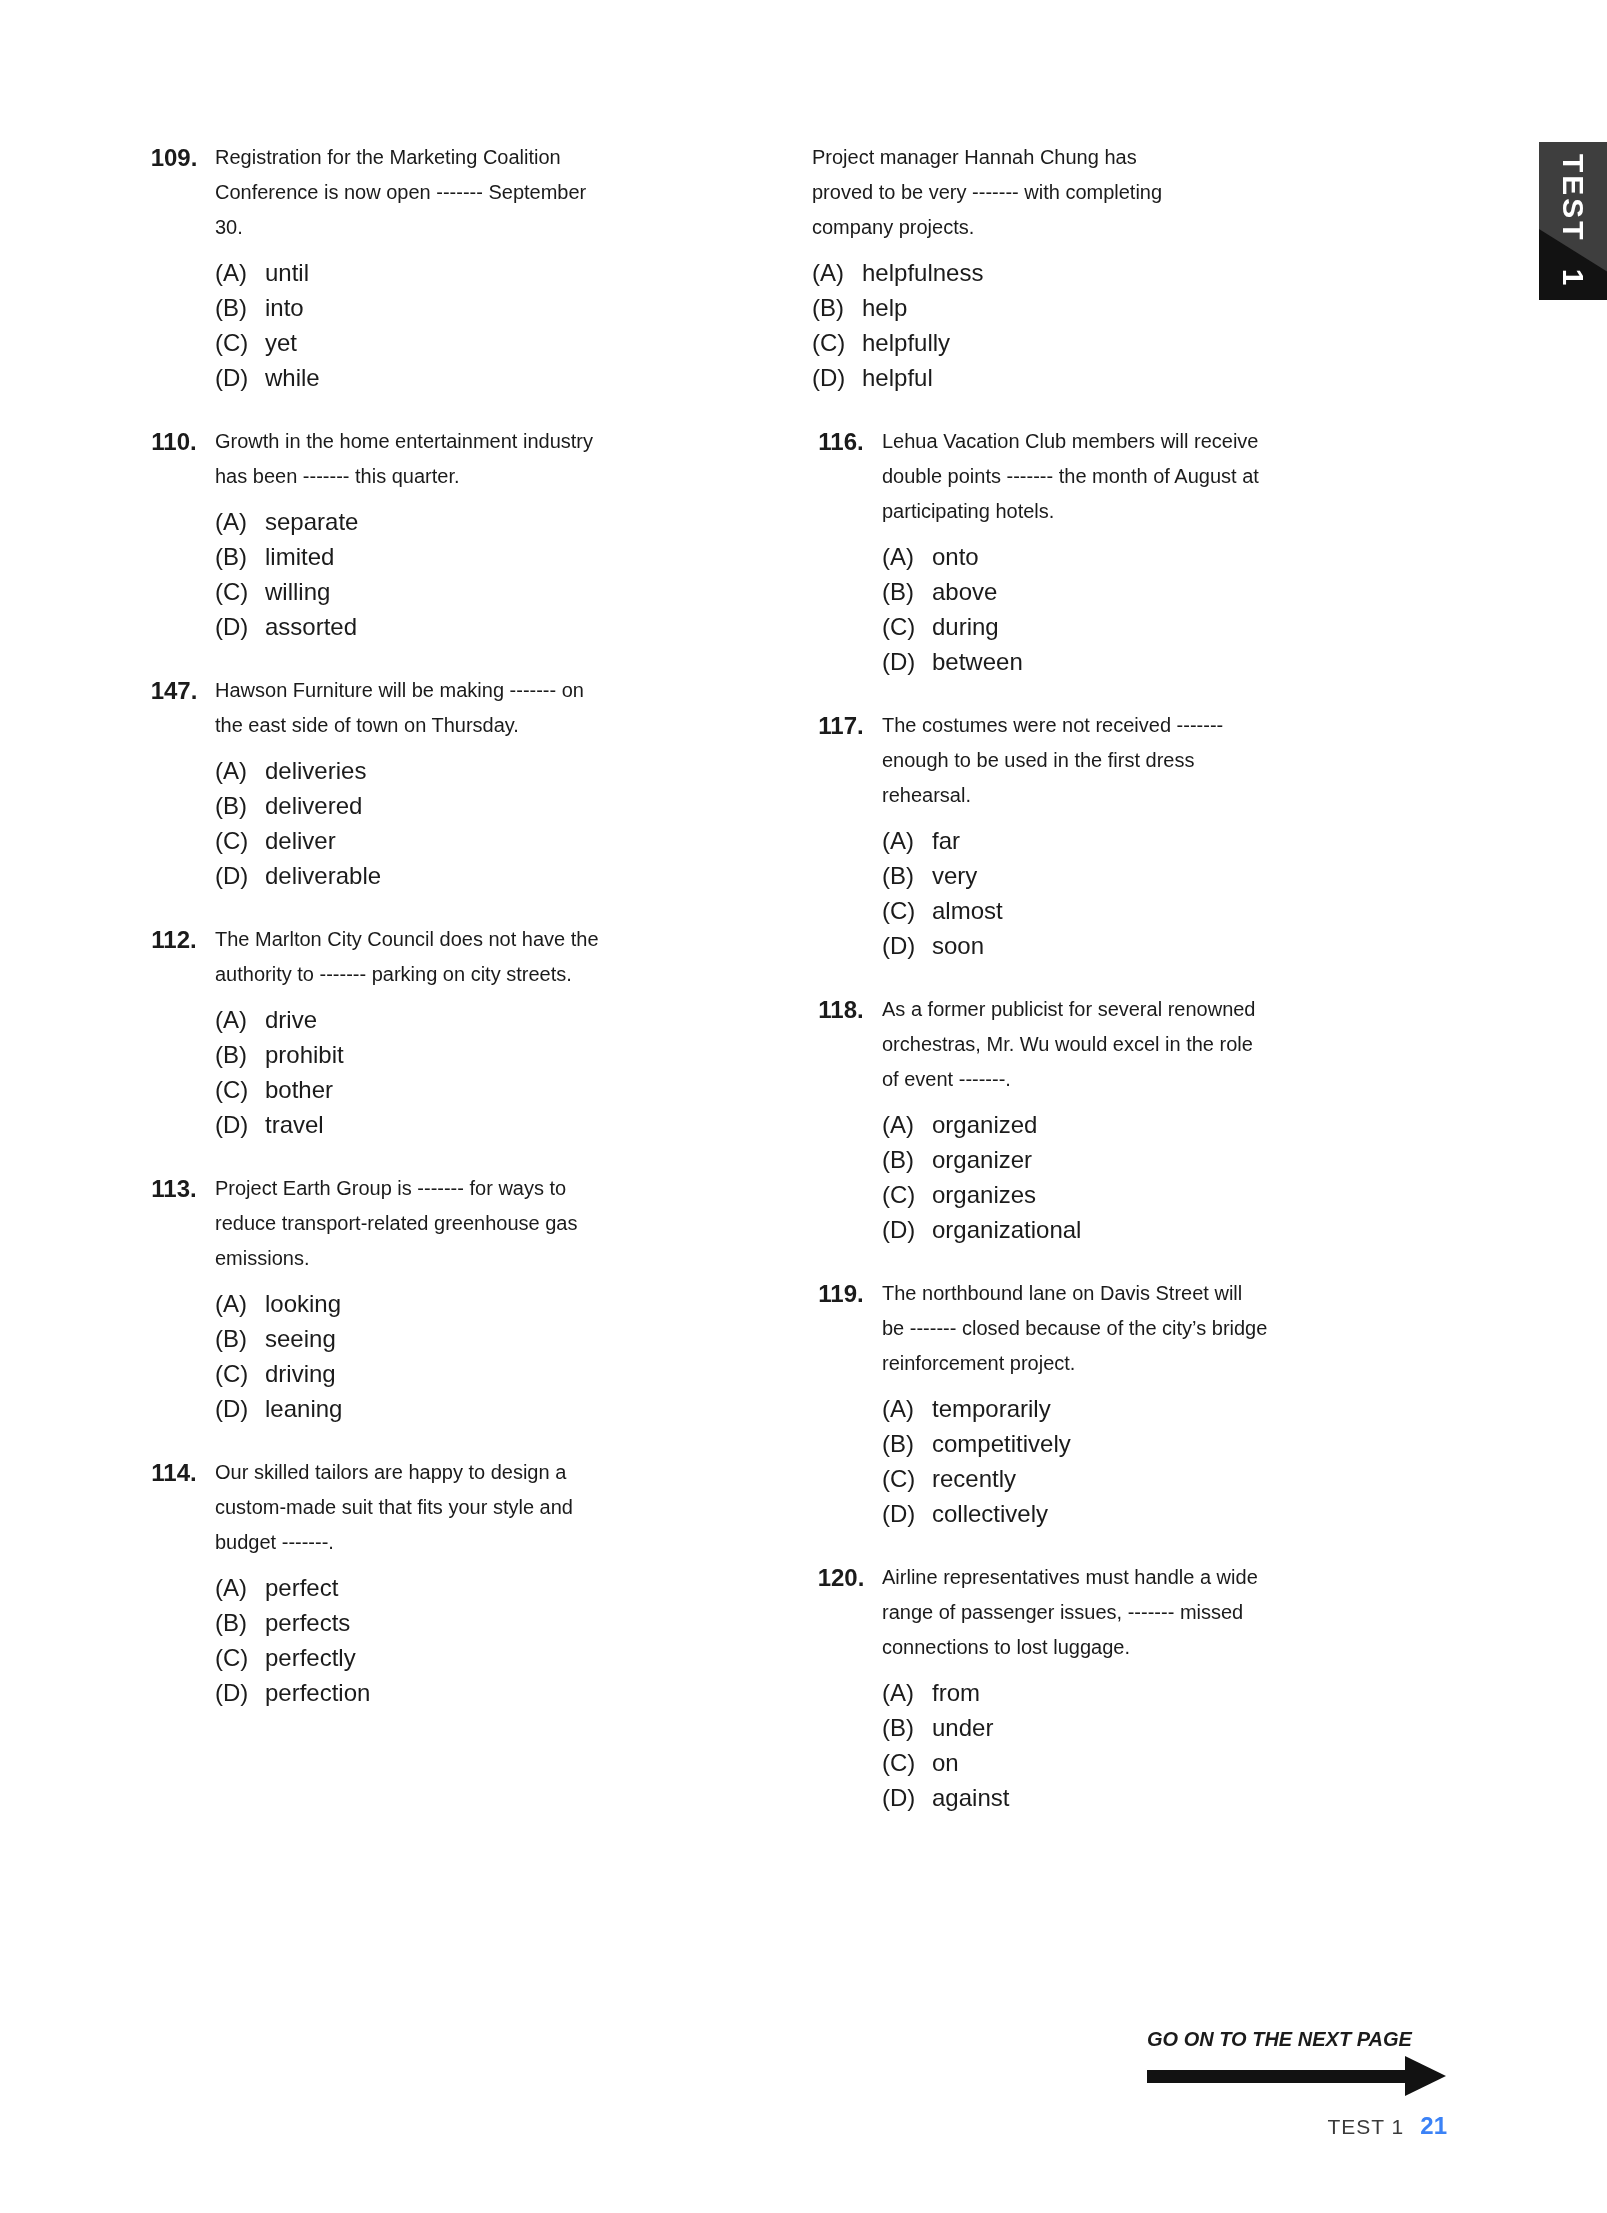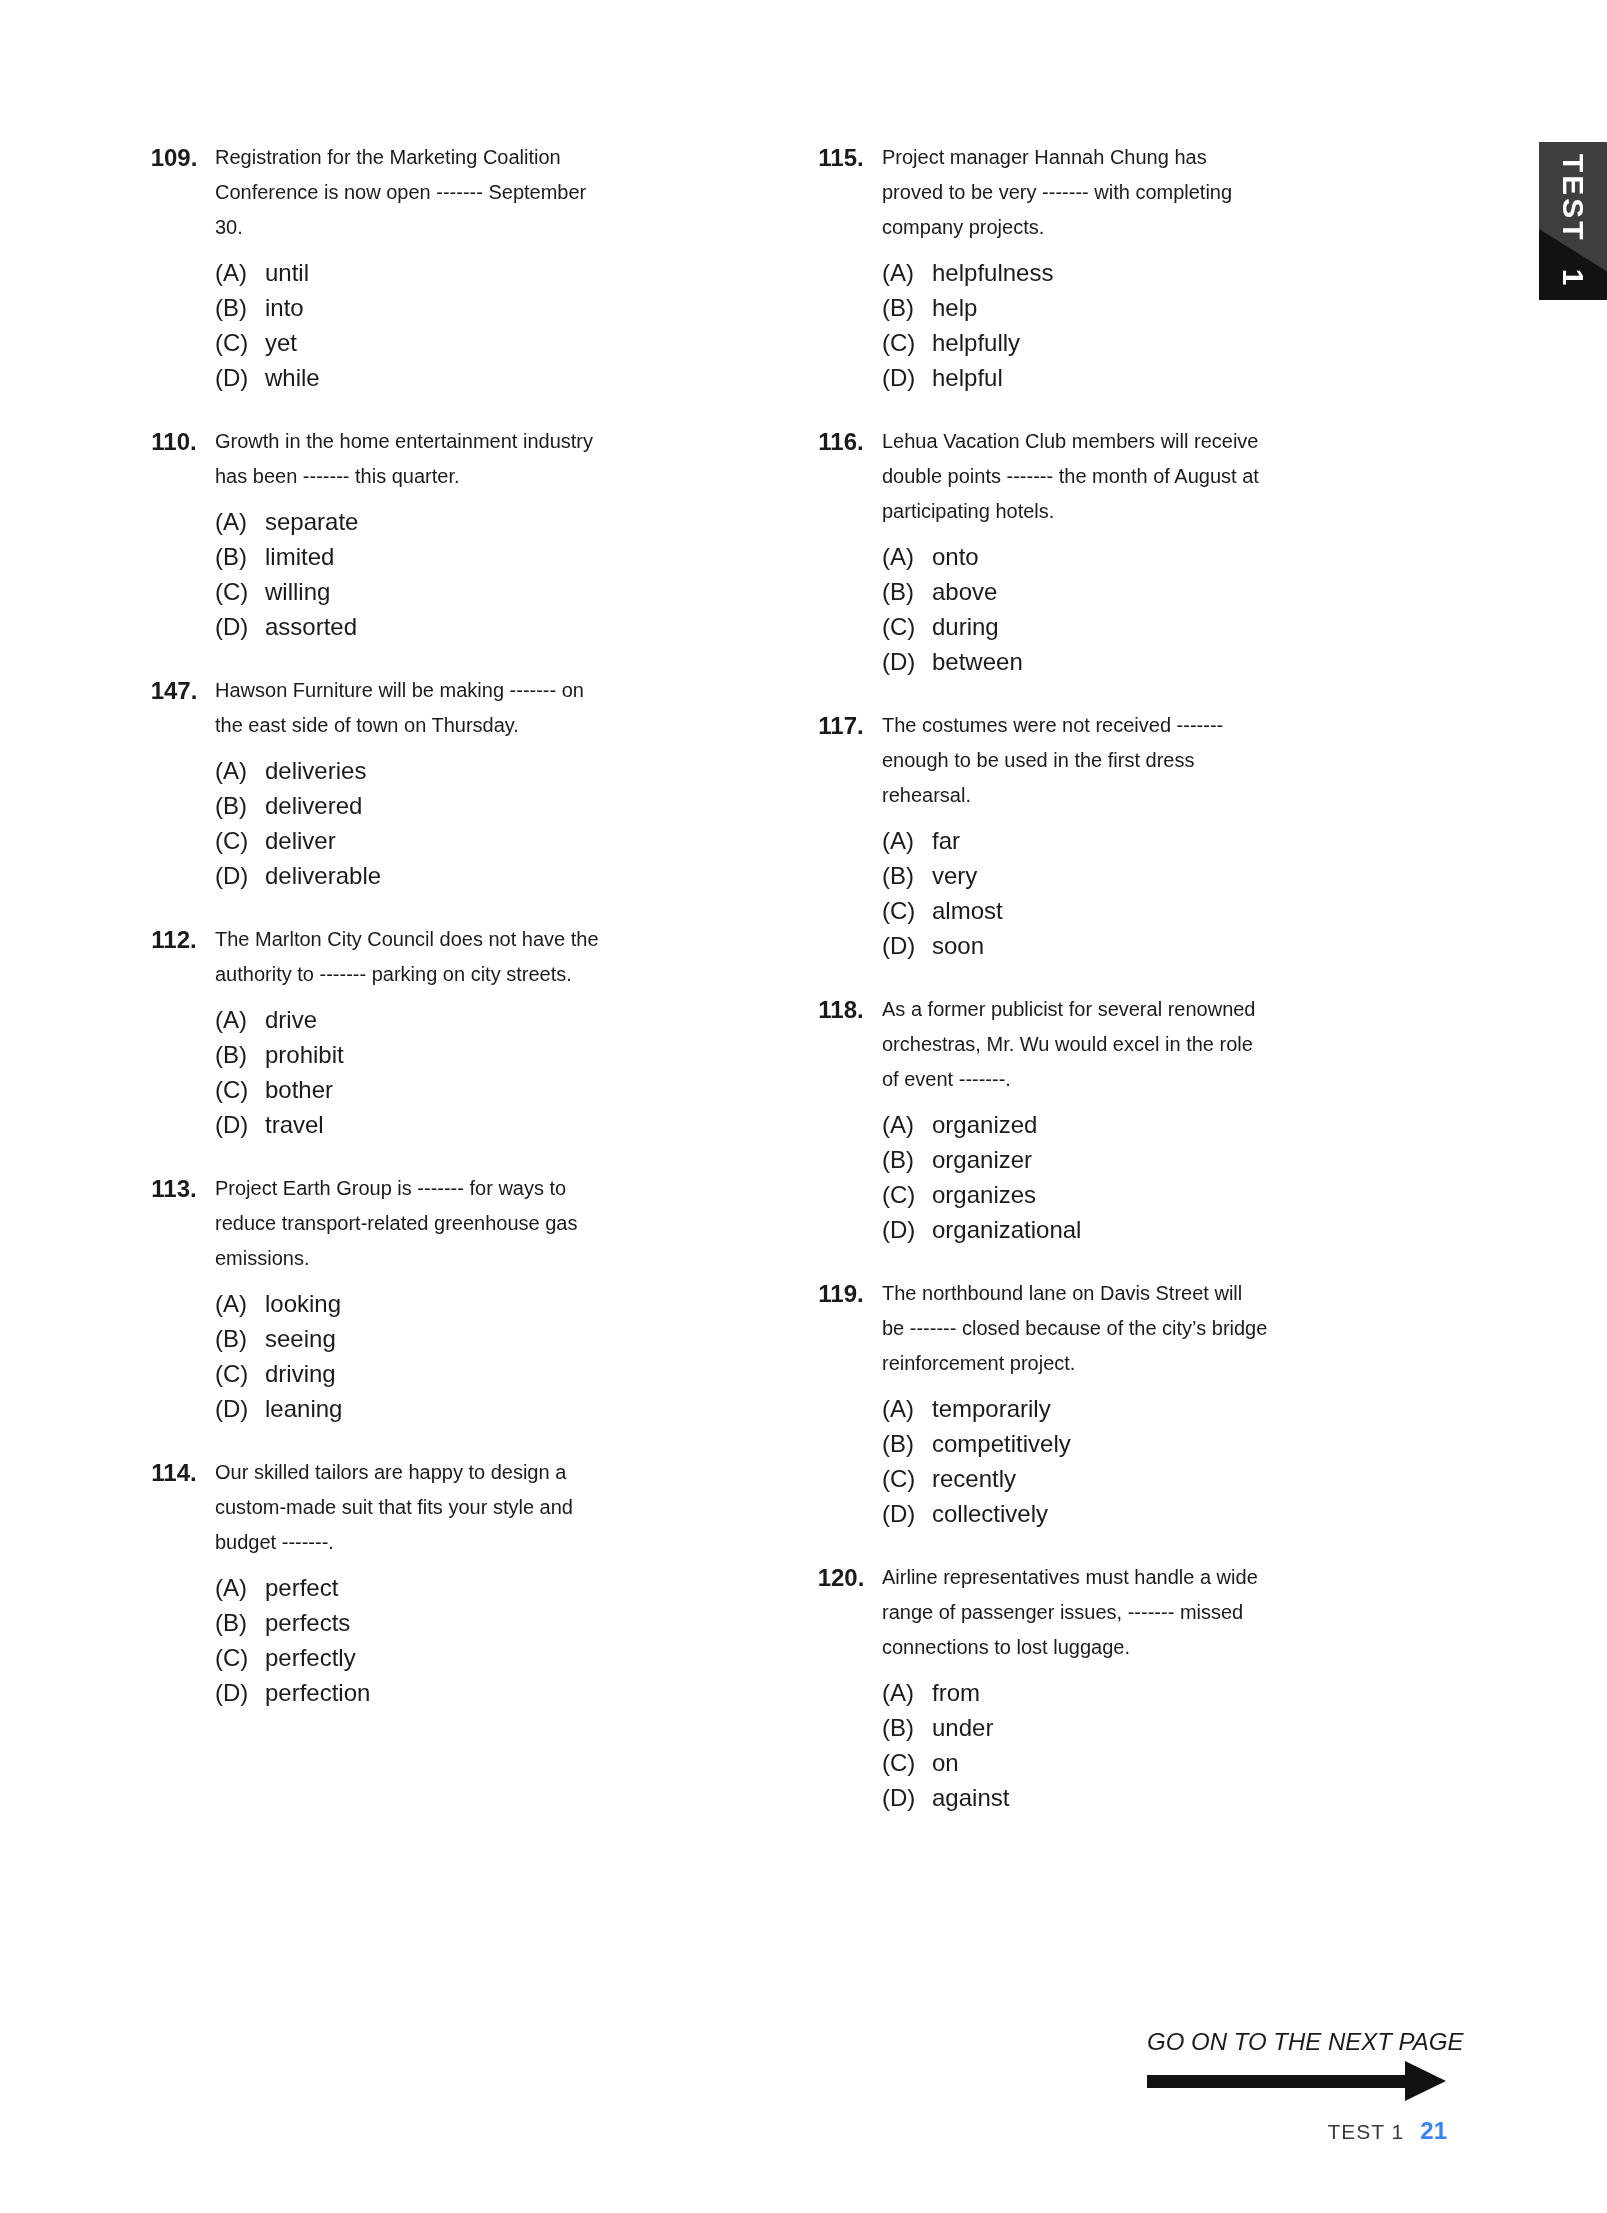--- a/index.html
+++ b/index.html
@@ -73,22 +73,22 @@
     color: #ffffff;
     font-weight: bold;
     font-size: 30px;
     line-height: 1;
   }
 
   
   .footer { position: absolute; left: 1147px; top: 2028px; width: 300px; }
   .go-on {
     font-style: italic;
-    font-weight: normal;
-    font-size: 24px;
+    font-weight: bold;
+    font-size: 20px;
     white-space: nowrap;
   }
   .arrow { display: flex; align-items: center; margin-top: 5px; }
   .arrow-body { width: 258px; height: 13px; background: #121212; }
   .arrow-head {
     width: 0; height: 0;
     border-left: 41px solid #121212;
     border-top: 20px solid transparent;
     border-bottom: 20px solid transparent;
   }
@@ -257,21 +257,20 @@
             <div class="opt">
               <span class="opt-letter">(D)</span>
               <span class="opt-text">perfection</span>
             </div>
           </div>
         </div>
       </div>
     </div>
   <div class="col col-right">
       <div class="question">
-        <div class="qnum">115.</div>
         <div class="qbody">
           <div class="stem">Project manager Hannah Chung has
 proved to be very ------- with completing
 company projects.</div>
           <div class="options">
             <div class="opt">
               <span class="opt-letter">(A)</span>
               <span class="opt-text">helpfulness</span>
             </div>
             <div class="opt">

